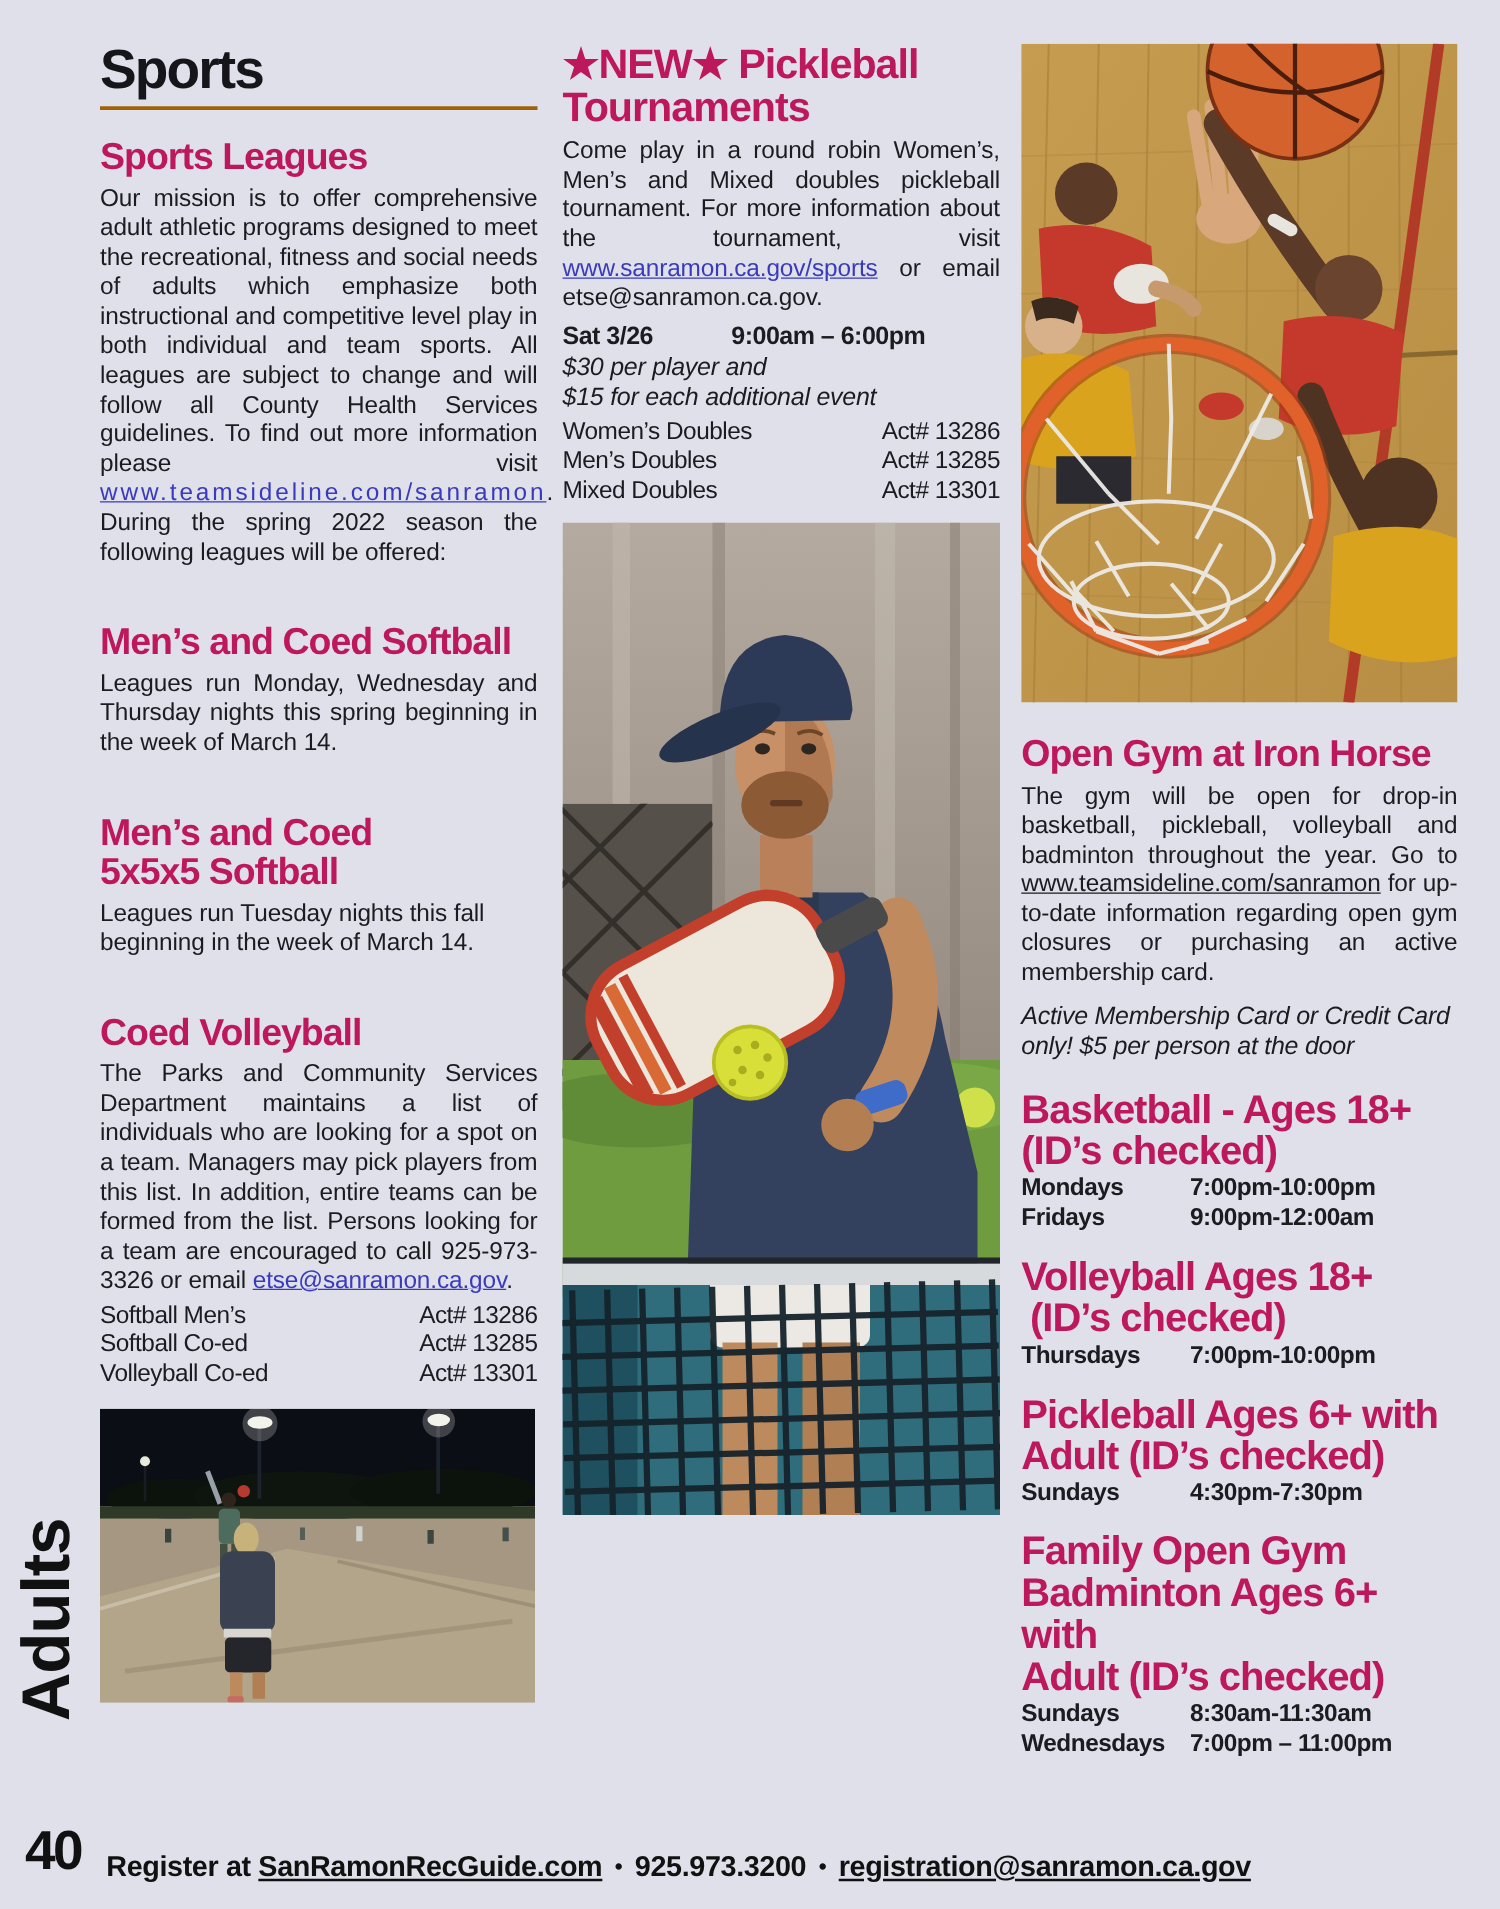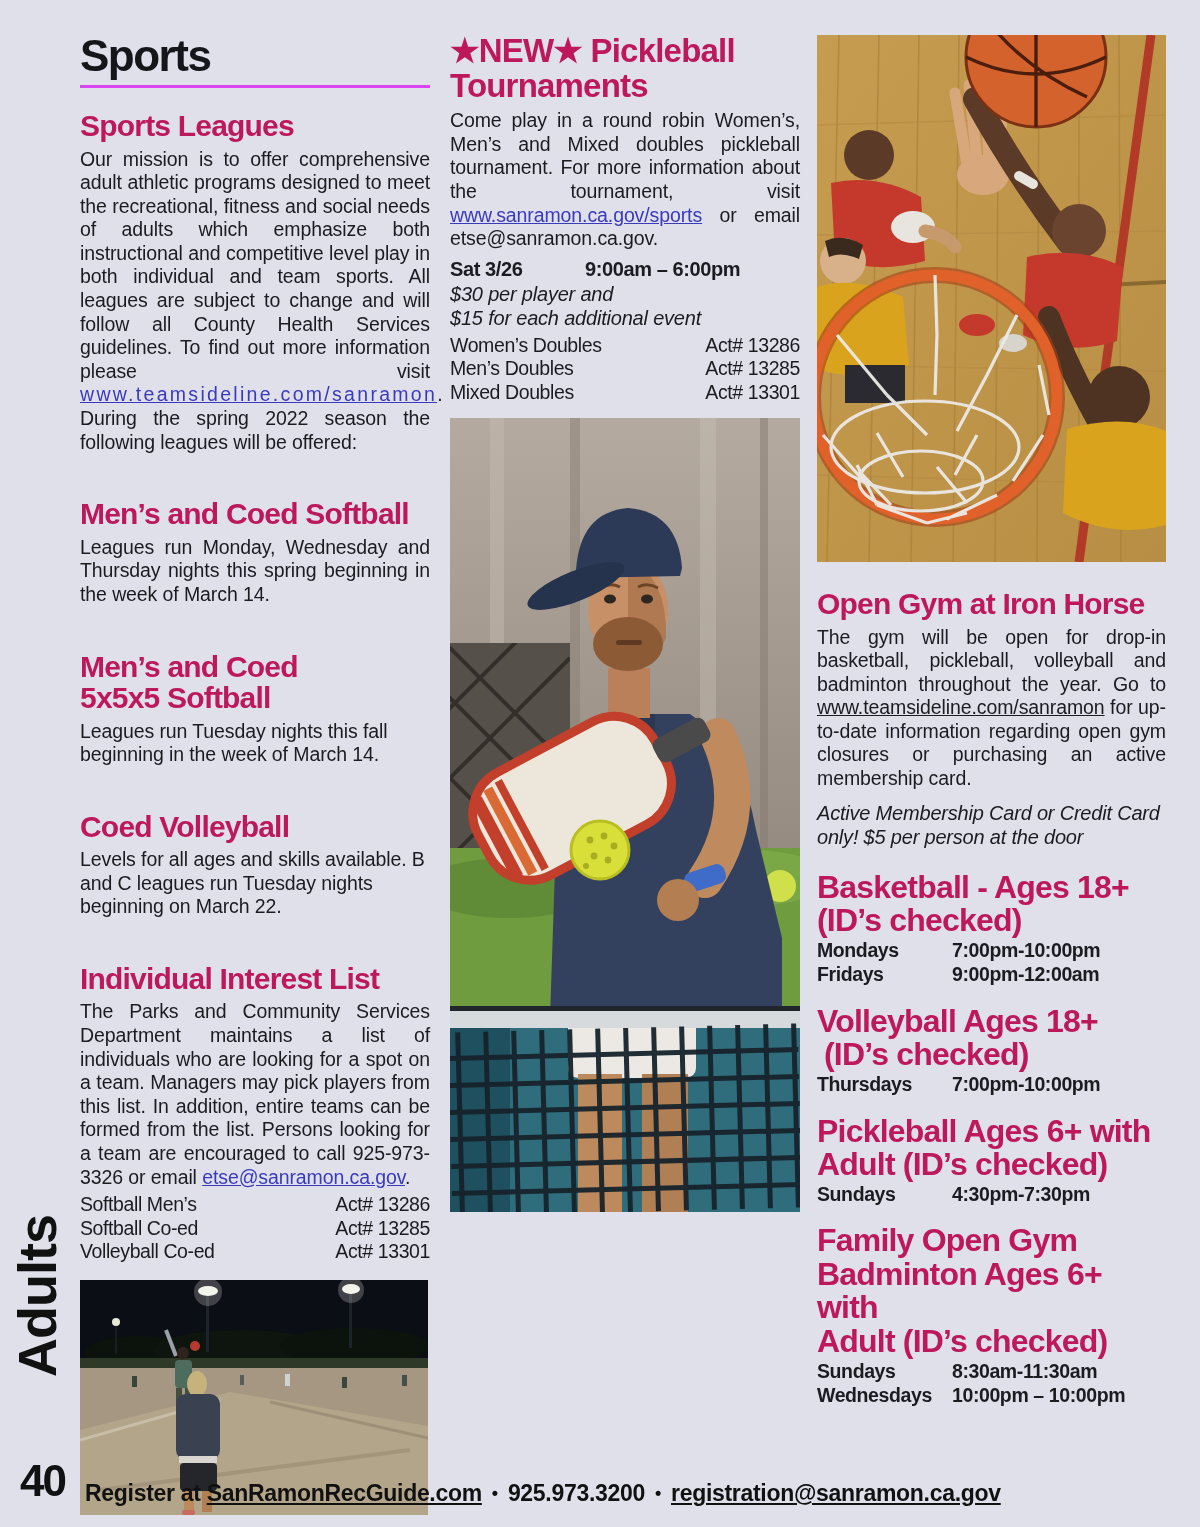--- a/index.html
+++ b/index.html
@@ -11,21 +11,21 @@
     color:#1b1b20;
     overflow:hidden;
   }
   .col { position:absolute; }
   .col-left  { left:80px;  top:34px; width:350px; }
   .col-mid   { left:450px; top:34px; width:350px; }
   .col-right { left:817px; top:35px; width:349px; }
 
   .h1 {
     font-size:44px; font-weight:bold; letter-spacing:-1.5px; line-height:1;
-    border-bottom:3px solid #d946ef; padding-bottom:7px; color:#15151a;
+    border-bottom:3px solid #a16207; padding-bottom:7px; color:#15151a;
   }
   .h2 {
     font-size:30px; font-weight:bold; letter-spacing:-0.8px; line-height:1.05; color:#be185d;
   }
   .h2-mid { font-size:33px; }
   .body {
     font-size:19.5px; line-height:23.6px; text-align:justify; letter-spacing:-0.1px;
   }
   .body.left-align { text-align:left; }
   .it { font-style:italic; font-size:20px; line-height:24px; letter-spacing:-0.2px; }
@@ -88,25 +88,23 @@
   <section>
     <h2 class="h2 mt26">
       <div>Men’s and Coed</div>
       <div>5x5x5 Softball</div>
     </h2>
     <p class="body left-align mt6">Leagues run Tuesday nights this fall beginning in the week of March 14.</p>
   </section>
 
   <section>
     <h2 class="h2 mt26">Coed Volleyball</h2>
-    <p class="body left-align mt6">Levels for all ages and skills available. B and C leagues run Tuesday nights beginning on March 22.</p>
-  </section>
-
-  <section>
-    <h2 class="h2 mt26">Individual Interest List</h2>
+  </section>
+
+  <section>
     <p class="body mt6"><span>The Parks and Community Services Department maintains a list of individuals who are looking for a spot on a team. Managers may pick players from this list. In addition, entire teams can be formed from the list. Persons looking for a team are encouraged to call 925-973-3326 or email </span><a>etse@sanramon.ca.gov</a><span>.</span></p>
     <div class="acts">
       <div class="row">
         <span>Softball Men’s</span>
         <span>Act# 13286</span>
       </div>
       <div class="row">
         <span>Softball Co-ed</span>
         <span>Act# 13285</span>
       </div>
@@ -424,21 +422,21 @@
       <div>Badminton Ages 6+ with</div>
       <div>Adult (ID’s checked)</div>
     </h2>
     <div class="sched">
       <div class="row">
         <span class="day">Sundays</span>
         <span>8:30am-11:30am</span>
       </div>
       <div class="row">
         <span class="day">Wednesdays</span>
-        <span>10:00pm – 10:00pm</span>
+        <span>7:00pm – 11:00pm</span>
       </div>
     </div>
   </section>
 </div>
 
 <div class="vertical-label">Adults</div>
 <div class="pagenum">40</div>
 <div class="footline"><span>Register at </span><a>SanRamonRecGuide.com</a><span class="sep">•</span><span>925.973.3200</span><span class="sep">•</span><a>registration@sanramon.ca.gov</a></div>
 
 </body></html>

